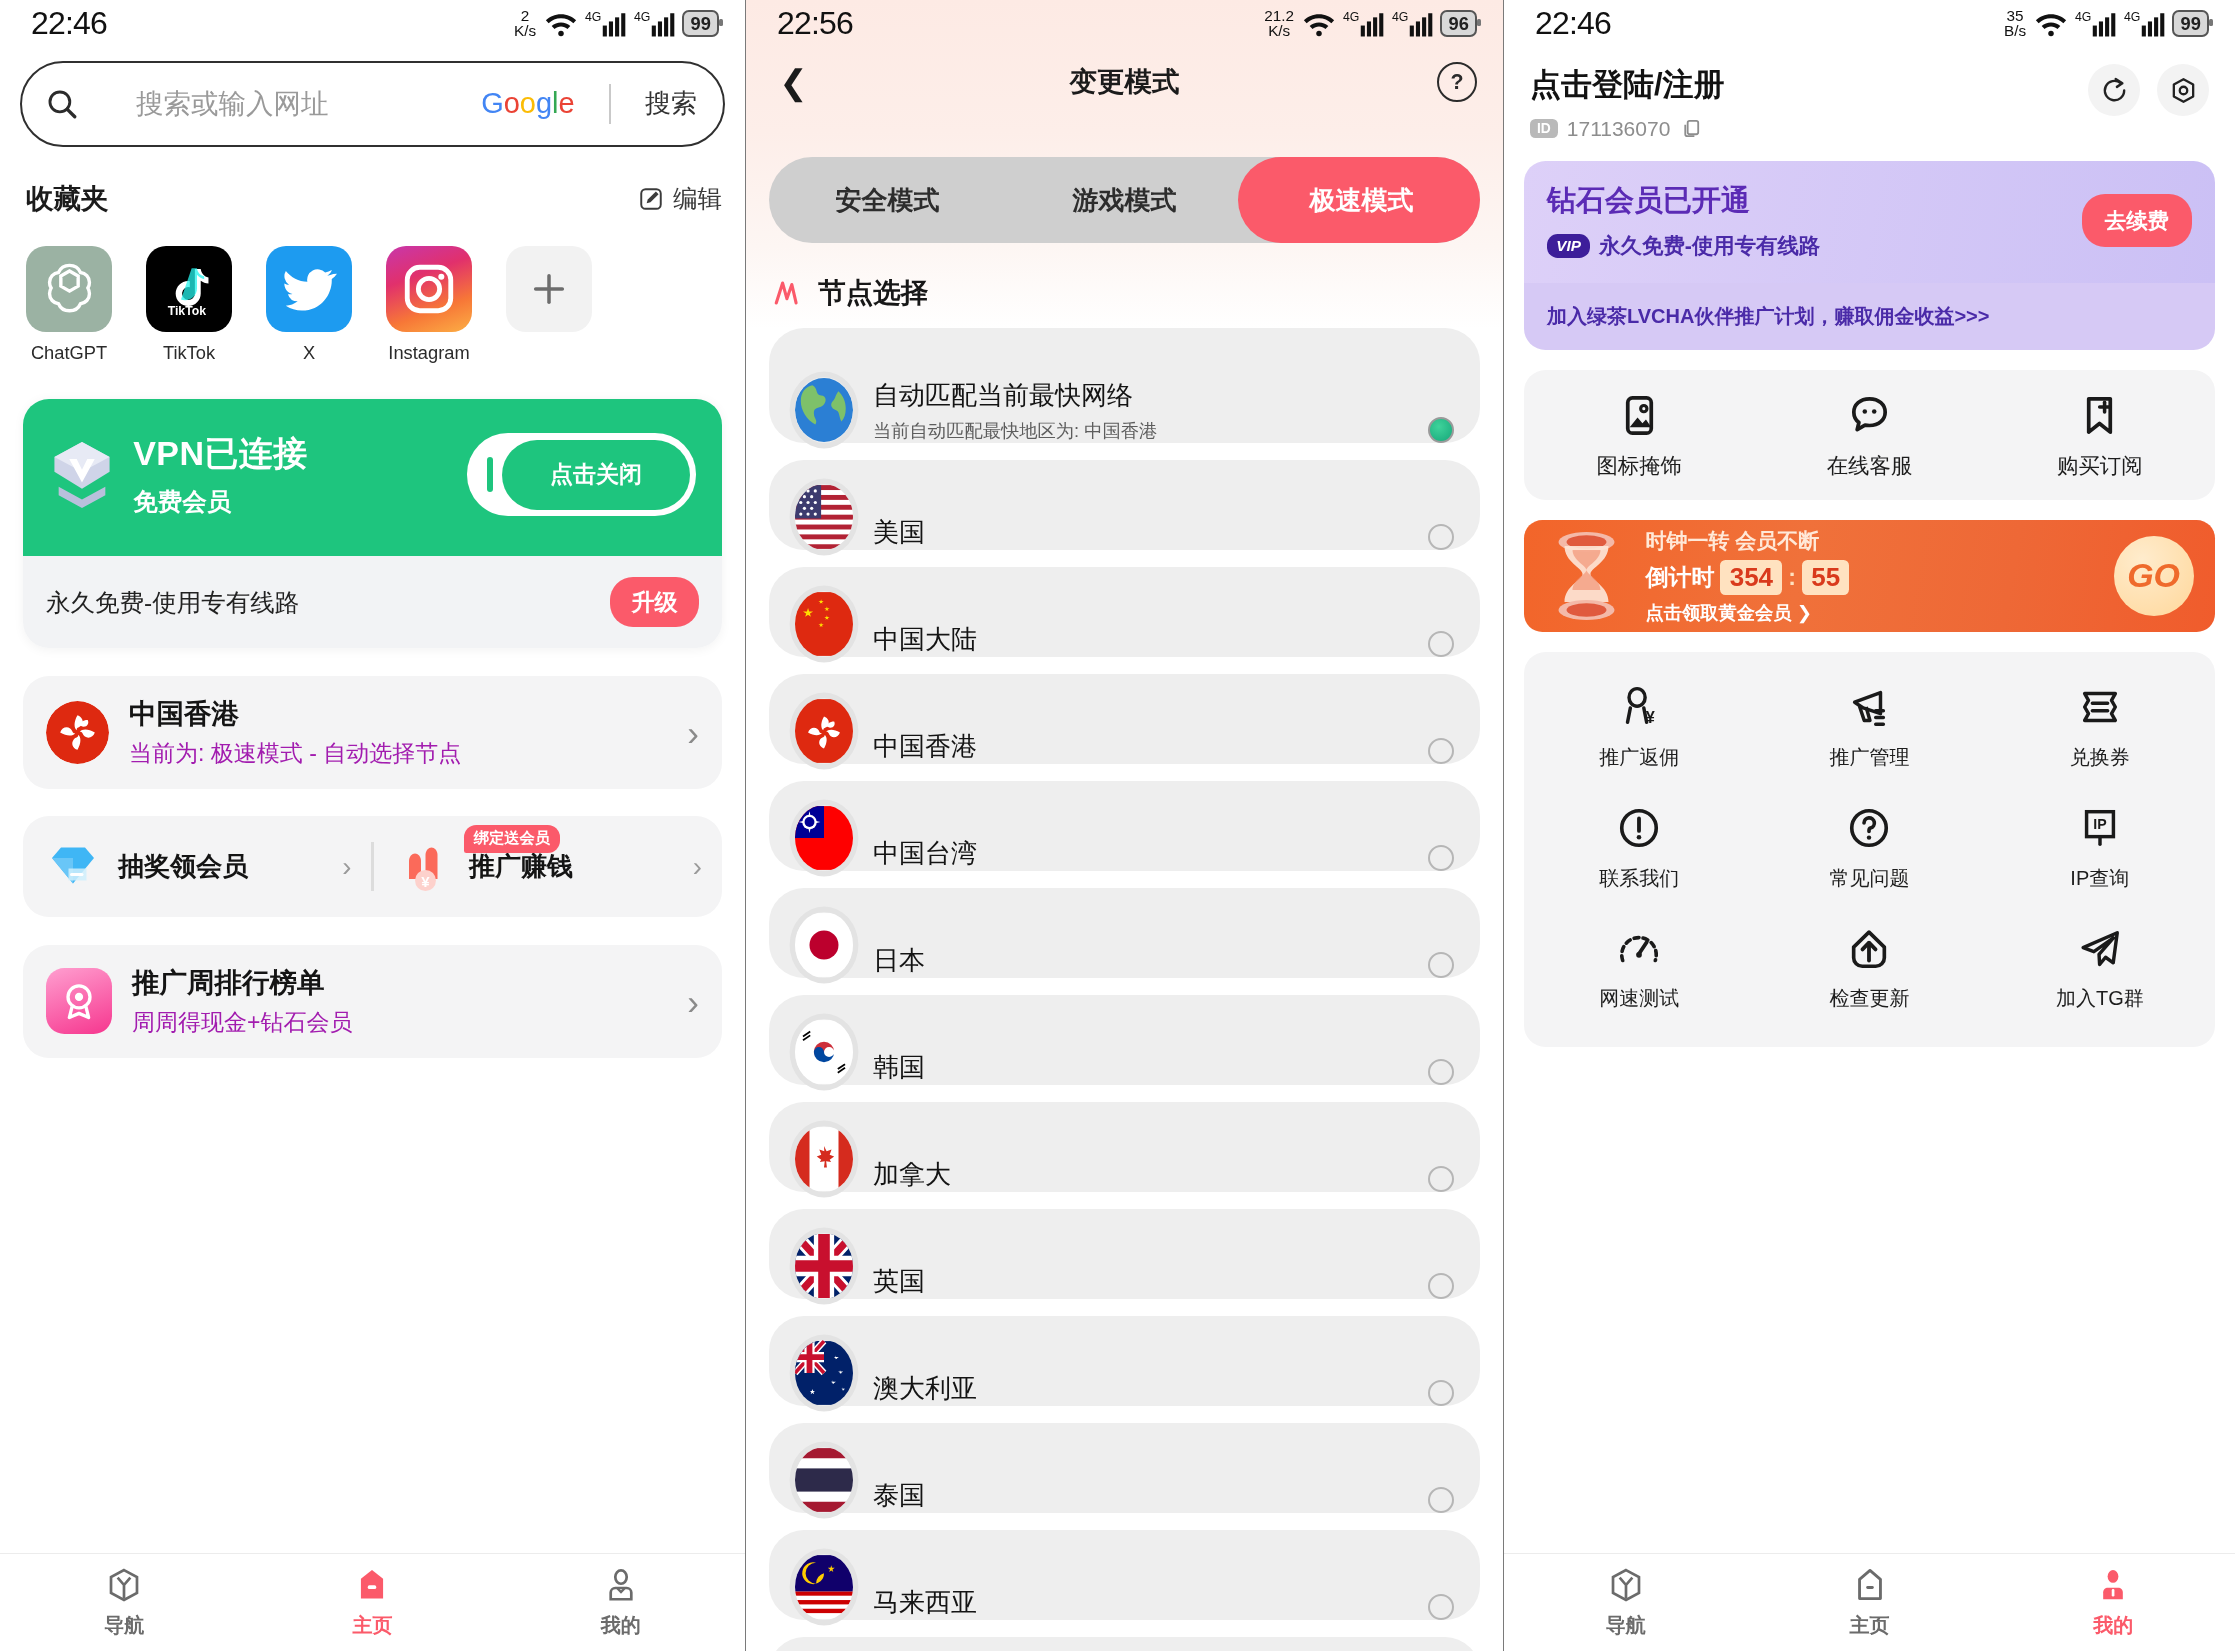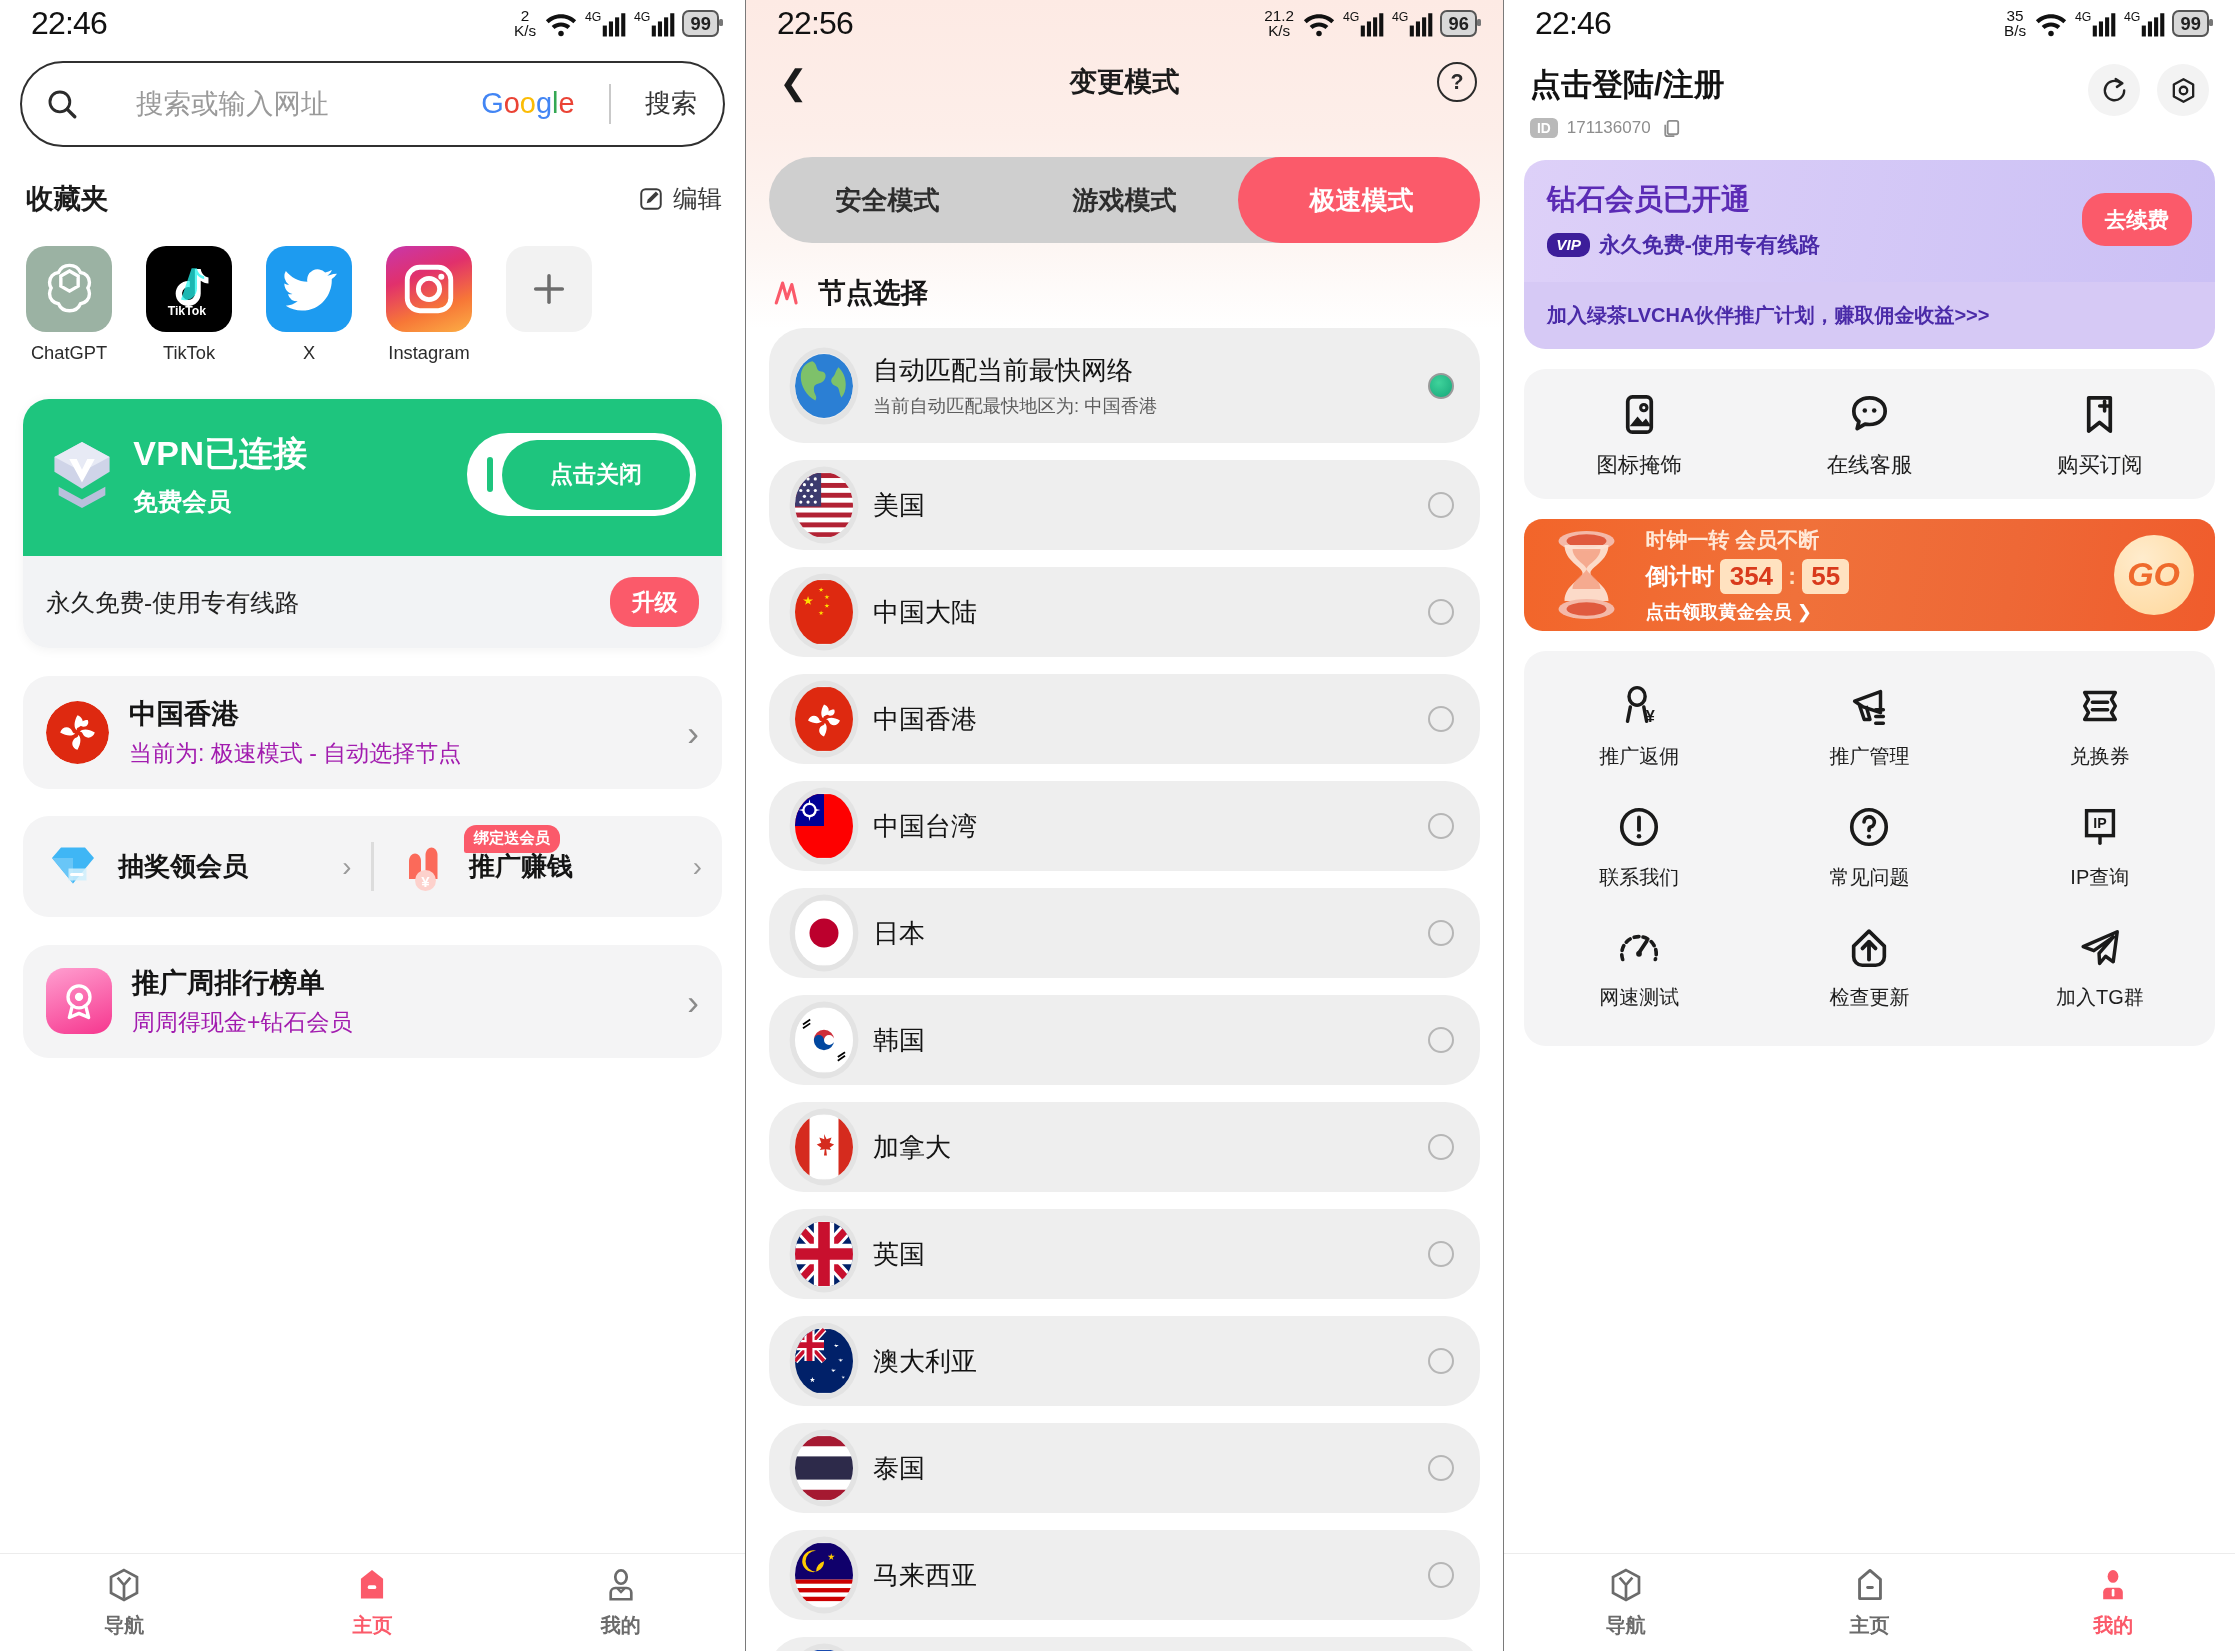--- a/index.html
+++ b/index.html
@@ -129,36 +129,36 @@
   }
   .seg-item { flex:1; text-align:center; font-size:26px; font-weight:700; color:#2d2d2d; z-index:2;}
   .seg-item.active { color:#fff; }
   .seg-pill { position:absolute; right:0; top:0; width: 34%; height:86px; background:#fb5a6a; border-radius:43px; }
 
   .node-head { display:flex; align-items:center; gap:12.2px; margin: 32px 0 0 26px;}
   .node-head-title { font-size:27.5px; font-weight:800; color:#171717;}
 
   .node-list { margin-top: 13.8px; }
   .node-row { margin: 17px 23px 0 23px; background:#eeeeee; border-radius: 35px;
-    display:flex; align-items:center; padding: 0 26px; height: 90px; gap:20px;}
+    display:flex; align-items:flex-end; padding: 0 26px; height: 90px; gap:20px;}
   .node-row.tall { height: 115px; }
   .node-flag { width: 58px; height: 66px; border-radius: 50%; overflow:hidden; flex:none;
      box-shadow: 0 0 0 5.4px #e3e3e3; }
   .node-texts { display:flex; flex-direction:column; gap:4.6px;}
   .node-name { font-size: 26px; color:#141414;}
   .node-sub { font-size: 18.3px; color:#5d5d5d;}
   .radio { margin-left:auto; width:26px;height:26px;border-radius:50%;border:2.3px solid #b6b6b6; flex:none;}
   .radio.checked { border-color:#9a9a9a; background: radial-gradient(circle at 40% 35%, #3fd39b, #16a77a); }
 
   
   .p3-head { padding: 17px 26px 0 26px; display:flex; align-items:flex-start; }
   .p3-name { font-size: 31px; font-weight: 800; color:#121212; }
   .p3-idrow { display:flex; align-items:center; gap:9.2px; margin-top:10.7px;}
   .p3-idbadge { background:#b9b9b9; color:#fff; font-size:13.8px; font-weight:800; border-radius:5.4px; padding:2.3px 6.9px;}
-  .p3-idnum { font-size: 17px; color:#8d8d8d; }
+  .p3-idnum { font-size: 21px; color:#8d8d8d; }
   .p3-actions { margin-left:auto; display:flex; gap:17px; }
   .p3-act { width:52px;height:52px;border-radius:50%;background:#f3f3f3;display:flex;align-items:center;justify-content:center;}
 
   .vip-card { margin: 20px 20px 0 20px; border-radius: 21.4px; overflow:hidden; }
   .vip-top { background: linear-gradient(100deg,#ddd0f8,#cbc0f5); padding: 20px 23px 23px 23px; display:flex; align-items:center;}
   .vip-title { font-size:29px; font-weight:800; color:#5b2bb5;}
   .vip-sub { display:flex; align-items:center; gap:9.2px; margin-top:10.7px;}
   .vip-badge { background:#3d1e9a; color:#fff; font-size:15.3px; font-weight:800; border-radius:10.7px; padding:3.1px 9.2px; font-style:italic;}
   .vip-subtext { font-size:21.4px; color:#4a2aa8; font-weight:600;}
   .vip-btn { margin-left:auto; background:#fb5a6a; color:#fff; font-size:21.4px; font-weight:700; border-radius:23px; padding:12.2px 23px;}

